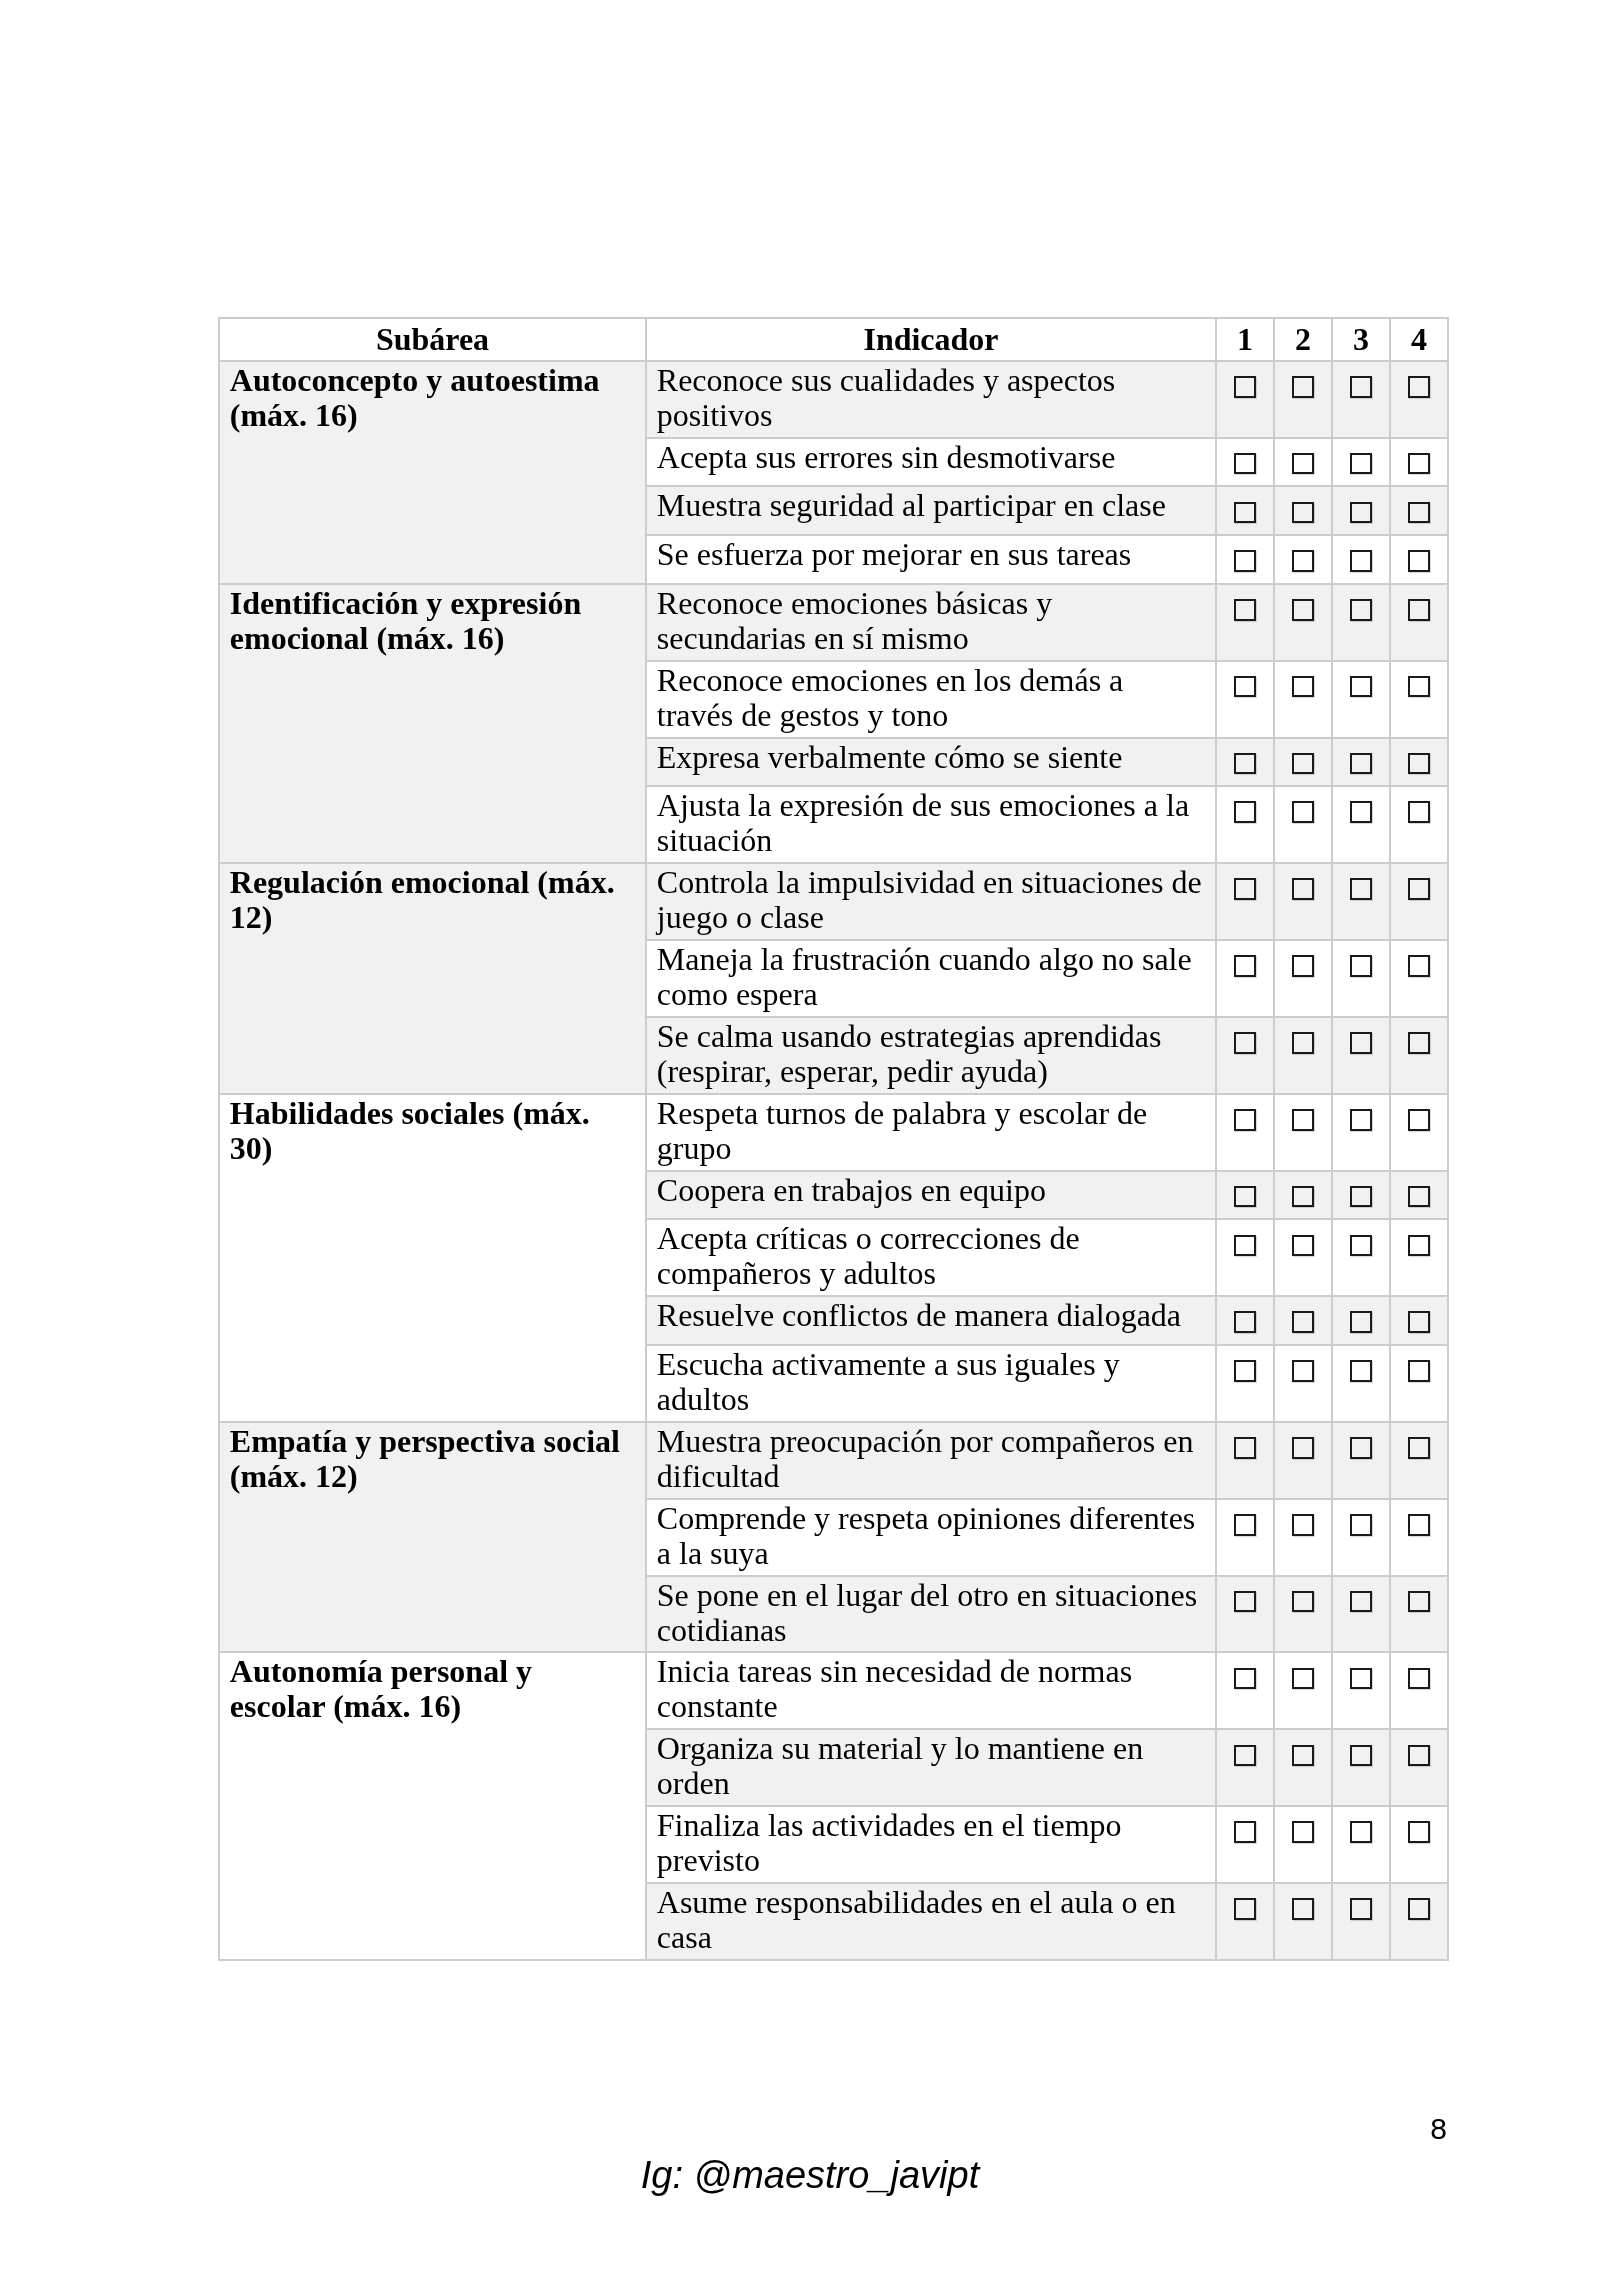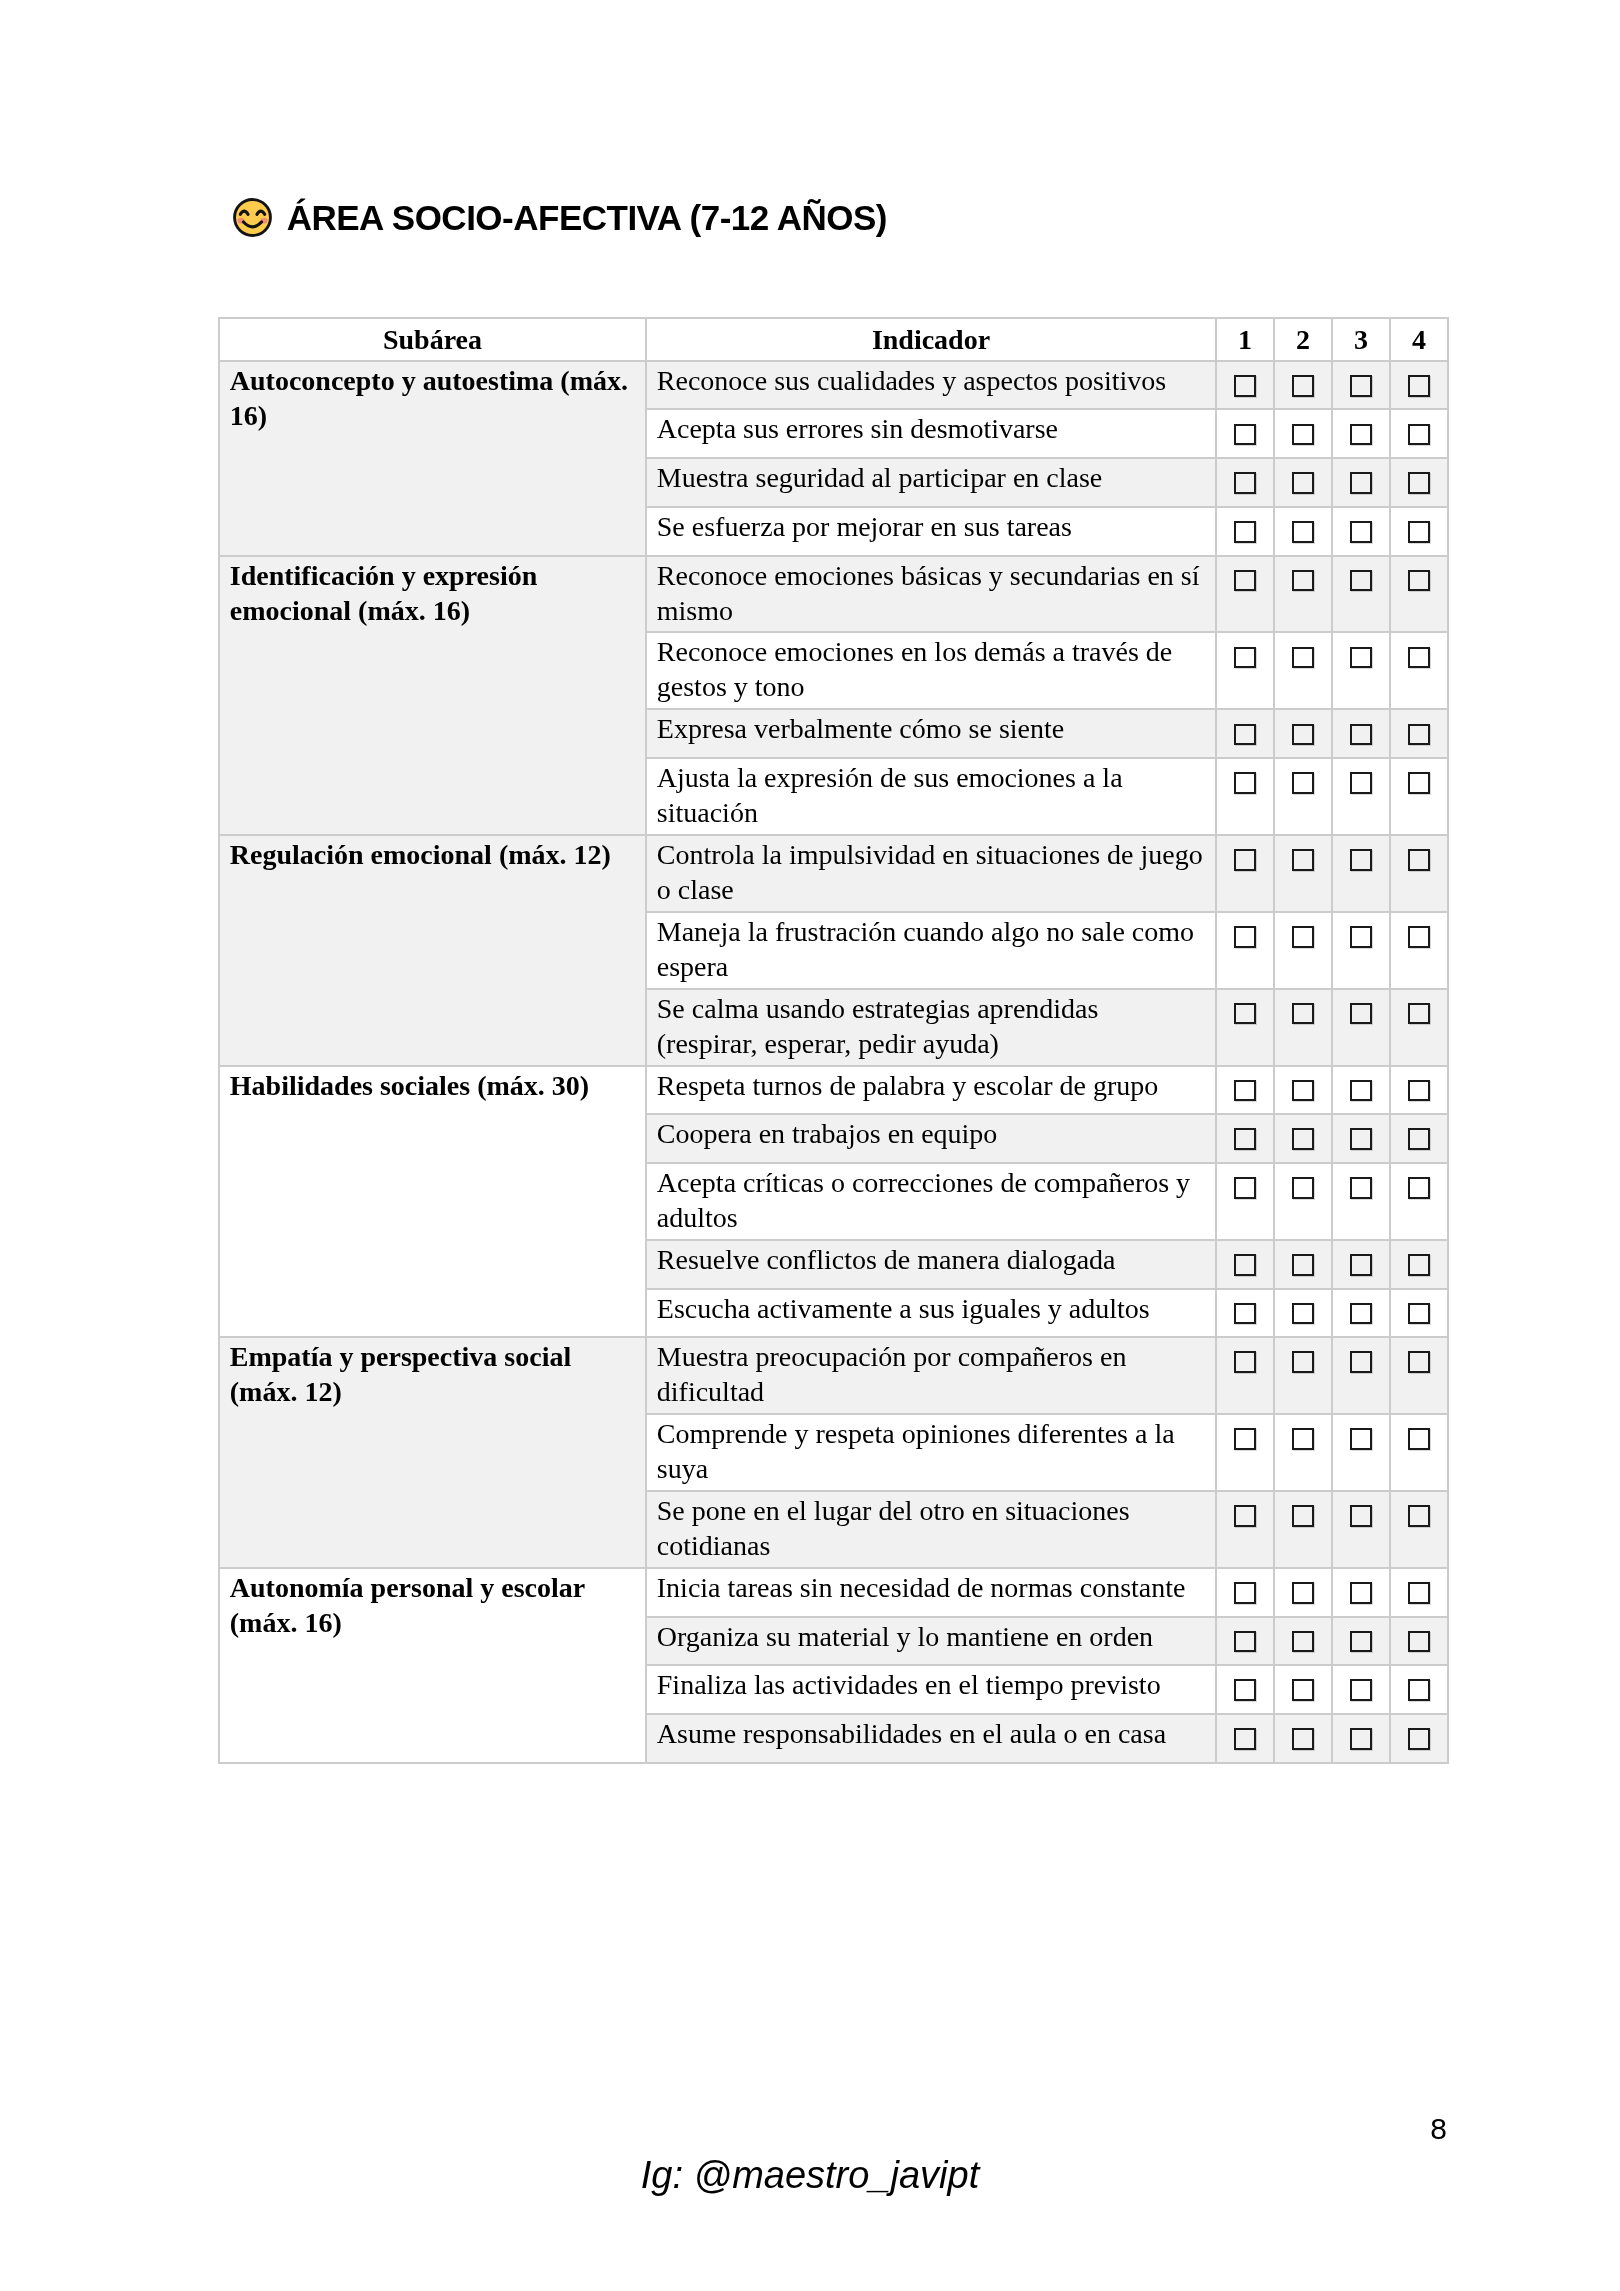--- a/index.html
+++ b/index.html
@@ -37,21 +37,21 @@
   }
   .emoji-svg{display:block;width:41px;height:41px;}
   
   table.rating-table{
     position:absolute;
     left:218px;
     top:317px;
     width:1229px;
     border-collapse:collapse;
     table-layout:fixed;
-    font-size:28px;
+    font-size:32px;
     line-height:35px;
   }
   .rating-table th,
   .rating-table td{
     border:2px solid var(--table-border);
     vertical-align:top;
   }
   .rating-table th{
     font-weight:700;
     text-align:center;
@@ -103,31 +103,20 @@
     font-style:italic;
     font-size:38px;
     white-space:nowrap;
   }
 </style>
 </head>
 <body>
 
 <div class="page">
 
-  <div class="page-heading">
-    <svg class="emoji-svg" viewBox="-32 -32 64 64" aria-hidden="true">
-      <circle cx="0" cy="0" r="28" fill="var(--emoji-face)" stroke="var(--emoji-outline)" stroke-width="4.5"></circle>
-      <path d="M -19 -5 Q -13 -15 -7 -5" fill="none" stroke="var(--emoji-outline)" stroke-width="5" stroke-linecap="round"></path>
-      <path d="M 7 -5 Q 13 -15 19 -5" fill="none" stroke="var(--emoji-outline)" stroke-width="5" stroke-linecap="round"></path>
-      <ellipse cx="-18" cy="5" rx="5.5" ry="4.5" fill="var(--emoji-cheek)"></ellipse>
-      <ellipse cx="18" cy="5" rx="5.5" ry="4.5" fill="var(--emoji-cheek)"></ellipse>
-      <path d="M -14 7 Q 0 22 14 7" fill="none" stroke="var(--emoji-outline)" stroke-width="5" stroke-linecap="round"></path>
-    </svg>
-    <span class="title-text">ÁREA SOCIO-AFECTIVA (7-12 AÑOS)</span>
-  </div>
 
   <table class="rating-table">
     <colgroup>
       <col style="width:427px">
       <col style="width:570px">
       <col style="width:58px">
       <col style="width:58px">
       <col style="width:58px">
       <col style="width:58px">
     </colgroup>

